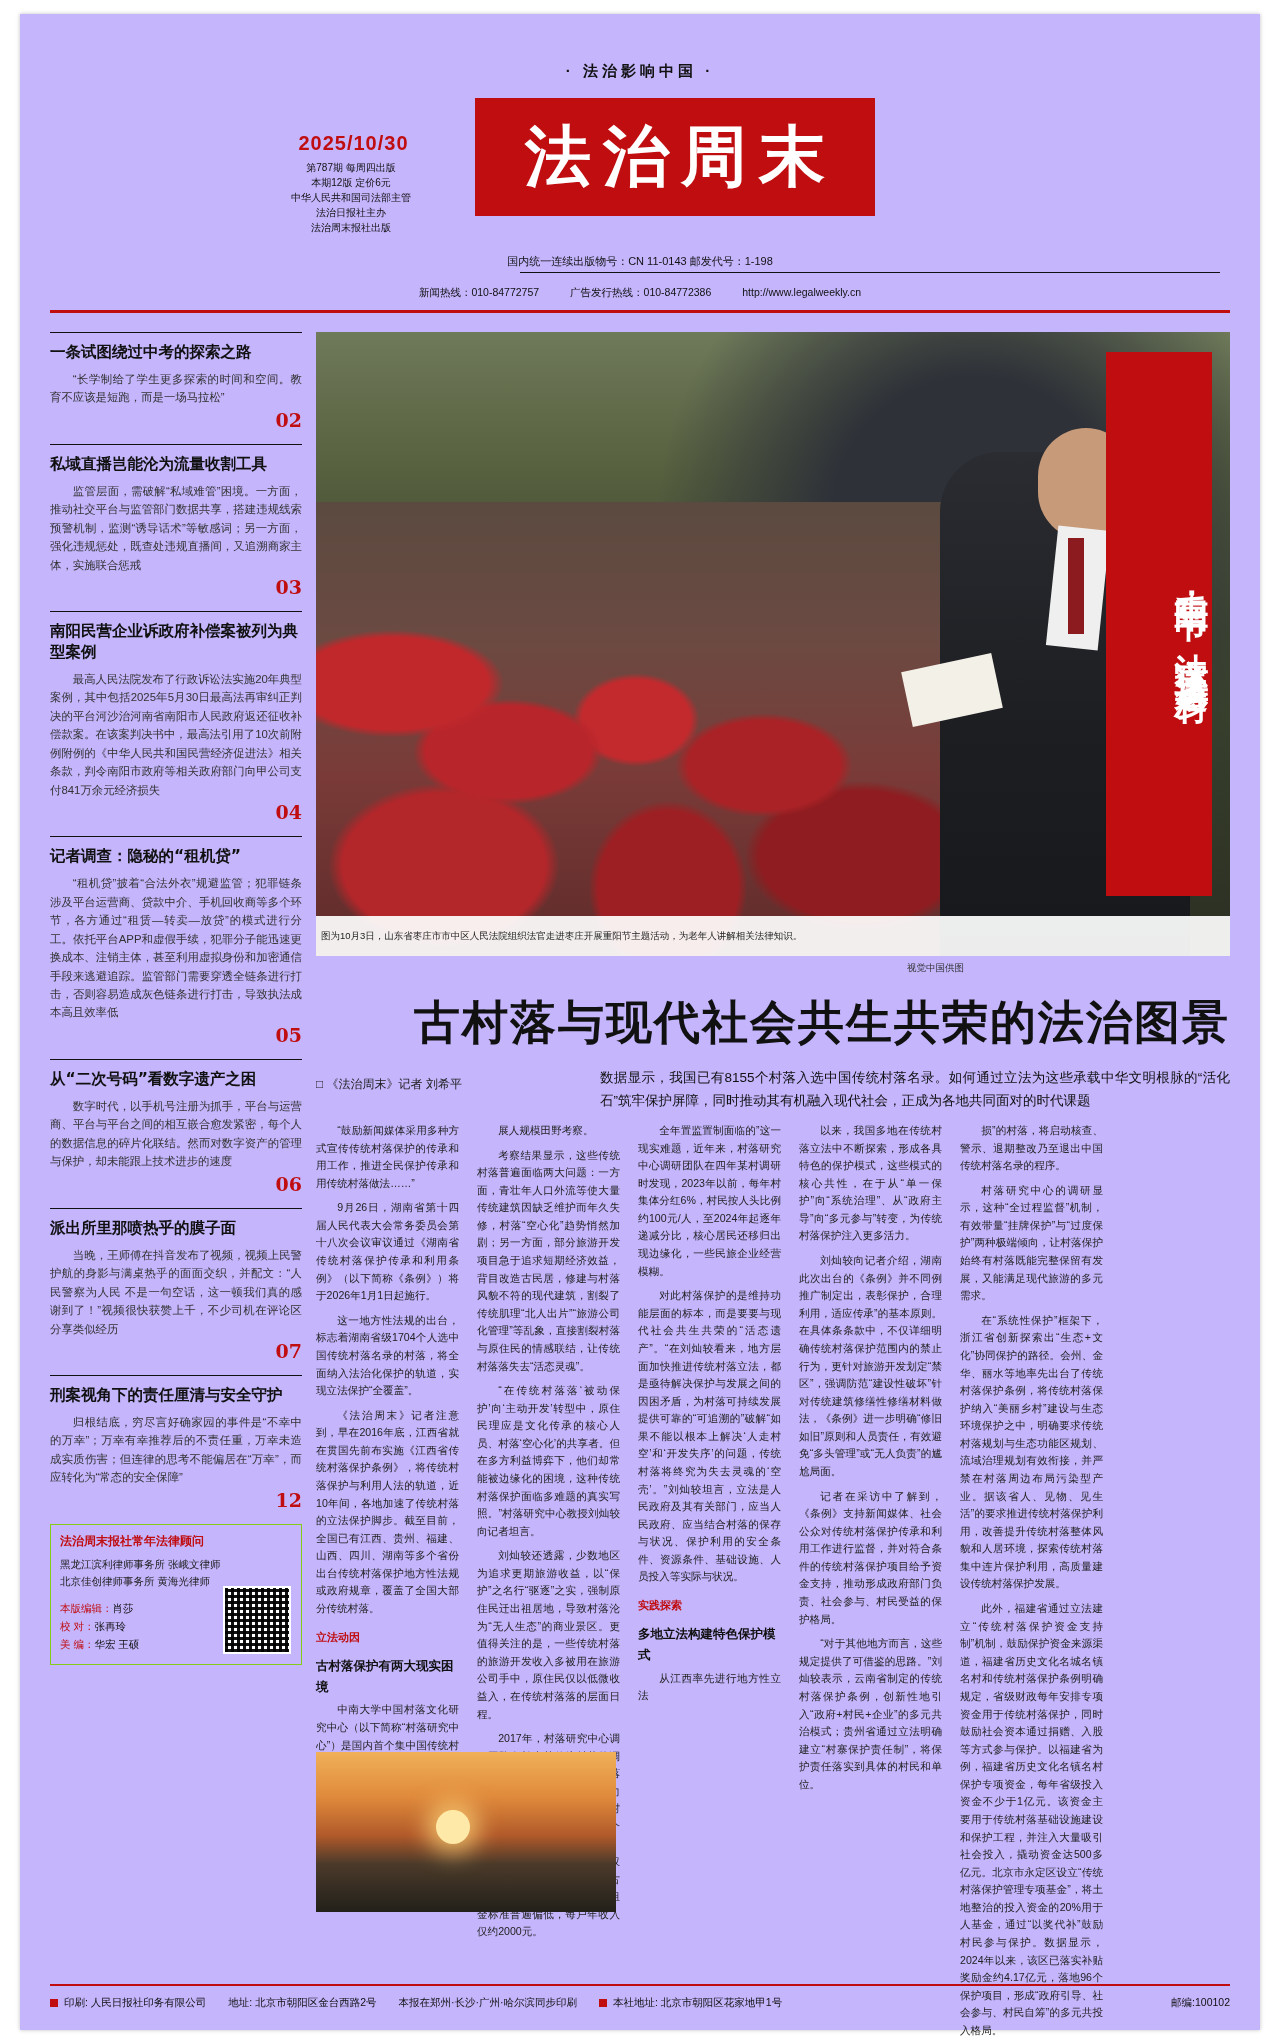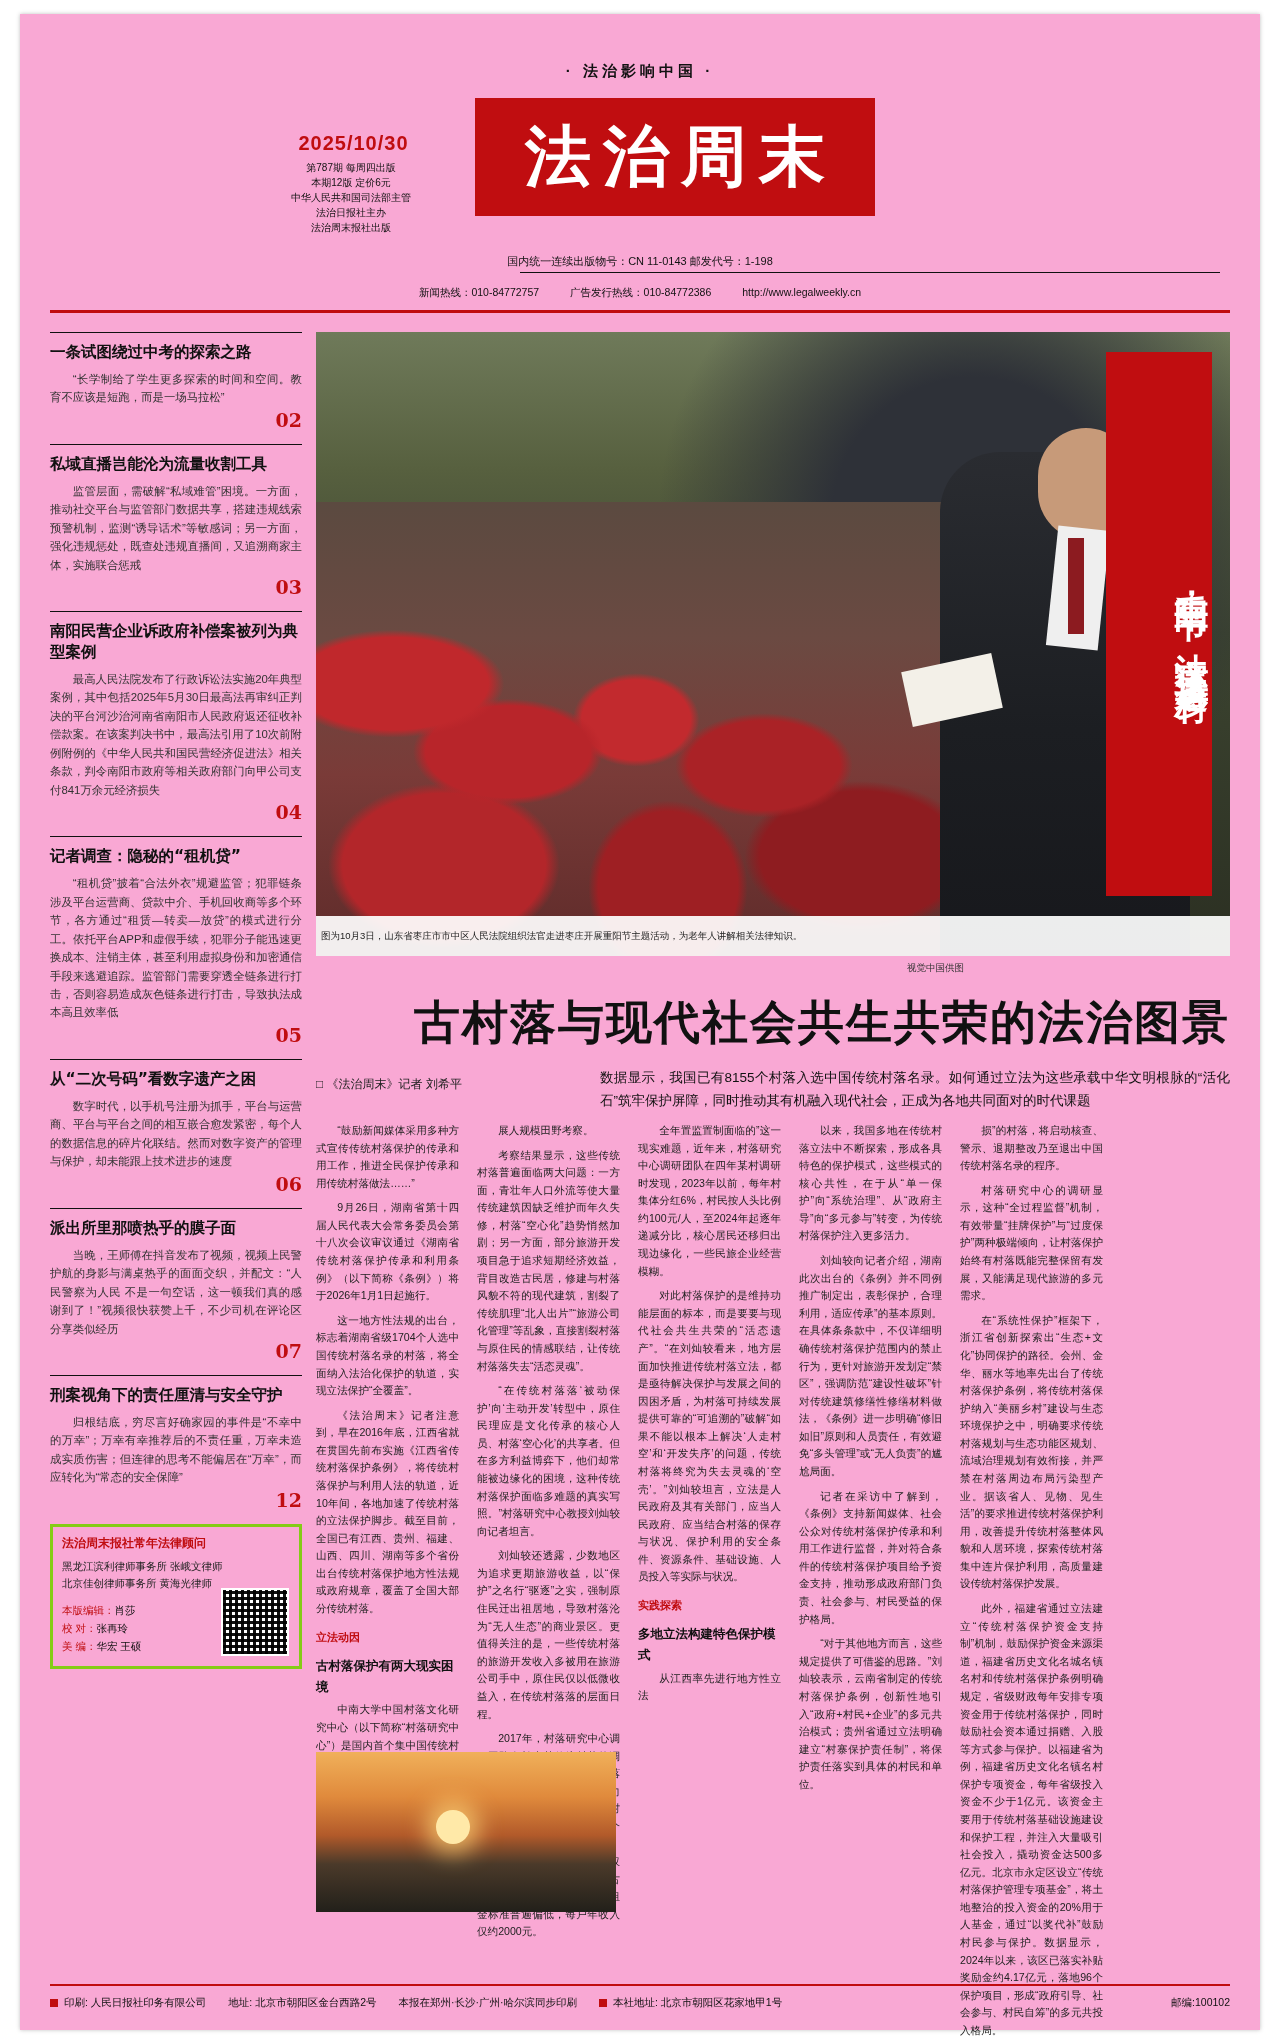--- a/index.html
+++ b/index.html
@@ -1,18 +1,18 @@
 <!DOCTYPE html>
 <html><head>
 <meta charset="utf-8">
 <style>
   html,body{margin:0;padding:0;background:#d8d8d8;}
   body{font-family:"Liberation Sans","DejaVu Sans",sans-serif;}
   .page{width:1280px;height:2044px;position:relative;background:#fff;overflow:hidden;}
-  .paper{position:absolute;left:20px;top:14px;width:1240px;height:2016px;background:#f9a8d4;box-shadow:0 0 4px rgba(0,0,0,.25);}
+  .paper{position:absolute;left:20px;top:14px;width:1240px;height:2016px;background:#c4b5fd;box-shadow:0 0 4px rgba(0,0,0,.25);}
 
   
   .mast{position:relative;height:250px;}
   .mast-top{position:absolute;left:0;right:0;top:48px;text-align:center;font-size:15px;letter-spacing:4px;color:#111;font-weight:bold;}
   .mast-logo{position:absolute;left:455px;top:84px;width:400px;height:118px;background:#c00d10;display:flex;align-items:center;justify-content:center;}
   .mast-logo span{color:#fff;font-family:"DejaVu Serif","Liberation Serif",serif;font-weight:bold;font-size:66px;letter-spacing:12px;padding-left:12px;}
   .mast-date{position:absolute;left:246px;top:118px;width:175px;text-align:center;color:#c00d10;font-size:20px;font-weight:bold;letter-spacing:1px;}
   .mast-meta{position:absolute;left:236px;top:146px;width:190px;text-align:center;font-size:10px;line-height:15px;color:#111;}
   .mast-issn{position:absolute;left:0;right:0;top:240px;text-align:center;font-size:11px;color:#111;}
   .mast-rule{position:absolute;left:500px;right:40px;top:258px;height:1px;background:#111;}
@@ -20,21 +20,21 @@
   .mast-lines span{margin:0 14px;}
   .mast-bar{position:absolute;left:30px;right:30px;top:296px;height:3px;background:#c00d10;}
 
   
   .leftcol{position:absolute;left:30px;top:318px;width:252px;}
   .lead{border-top:1px solid #111;padding-top:9px;margin-bottom:14px;}
   .lead h3{margin:0 0 7px 0;font-size:15.5px;font-weight:bold;color:#111;line-height:1.35;font-family:"DejaVu Sans","Liberation Sans",sans-serif;}
   .lead p{margin:0;font-size:11.4px;line-height:1.62;color:#333;text-align:justify;text-indent:2em;}
   .lead .pg{text-align:right;color:#c00d10;font-size:19px;font-weight:bold;font-family:"DejaVu Serif",serif;margin-top:4px;line-height:1;}
 
-  .lawbox{border:3px solid #84cc16;margin-top:10px;padding:8px 9px 10px 9px;position:relative;}
+  .lawbox{border:1px solid #84cc16;margin-top:10px;padding:8px 9px 10px 9px;position:relative;}
   .lawbox h4{margin:0 0 6px 0;font-size:12px;color:#c00d10;font-weight:bold;}
   .lawbox p{margin:0;font-size:10.5px;line-height:1.65;color:#222;}
   .credits{margin-top:10px;font-size:10.5px;line-height:1.7;color:#111;}
   .credits .k{color:#c00d10;}
   .qr{position:absolute;right:10px;bottom:10px;width:64px;height:64px;background:
      repeating-linear-gradient(0deg,#111 0 3px,#fff 3px 6px),
      repeating-linear-gradient(90deg,#111 0 3px,transparent 3px 6px);
      background-blend-mode:multiply;border:2px solid #fff;}
 
   

